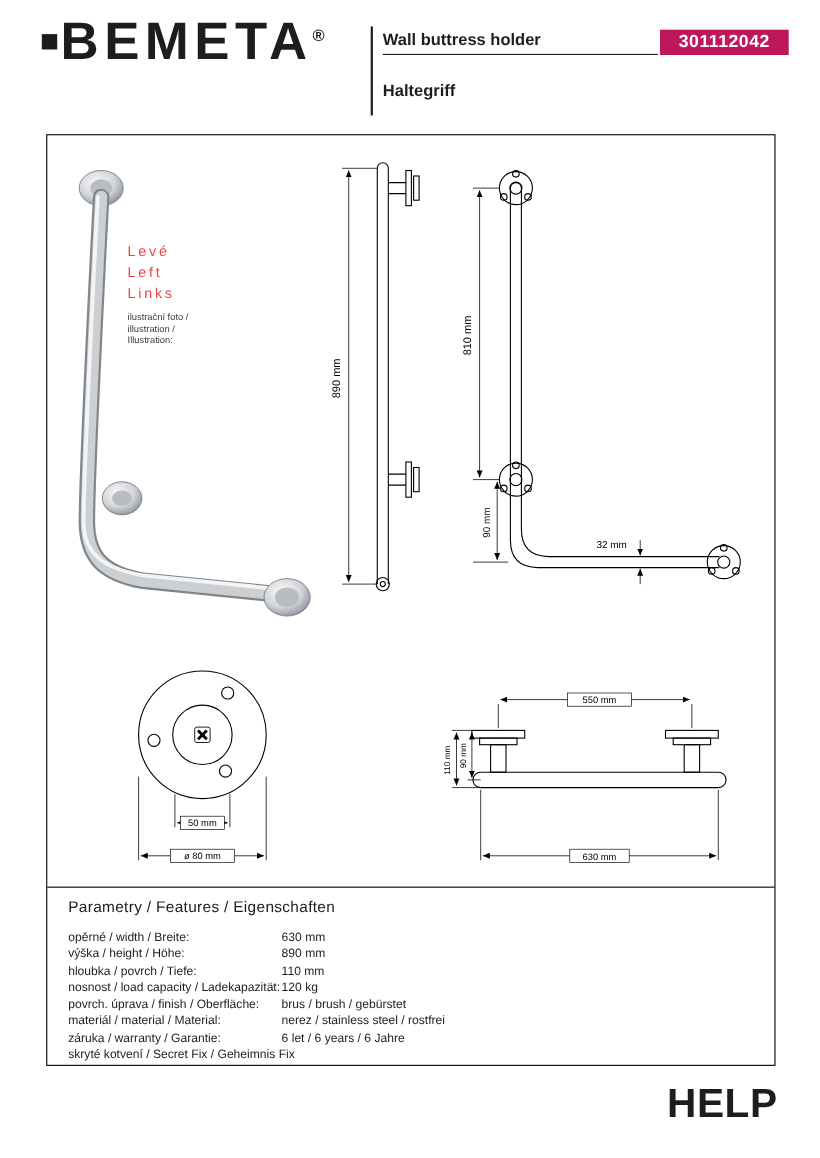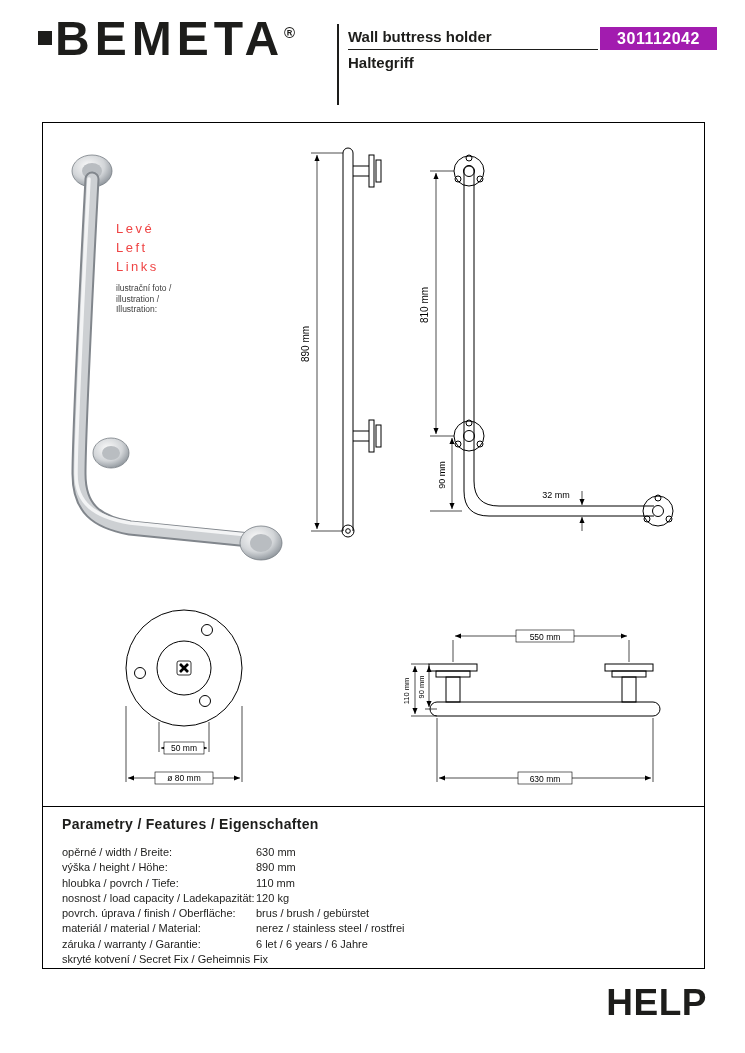--- a/index.html
+++ b/index.html
@@ -9,39 +9,39 @@
   }
   .abs { position:absolute; }
 
   
   #logo-square { left:38px; top:31px; width:14px; height:14px; background:#1d1d1b; }
   #logo { left:55px; top:7px; font-size:48px; font-weight:800; letter-spacing:5px; line-height:52px; }
   #logo sup { font-size:15px; letter-spacing:0; }
   #header-divider { left:337px; top:24px; width:2px; height:81px; background:#1d1d1b; }
   #titles { left:348px; top:24px; width:250px; }
   .title-line { font-size:15px; font-weight:700; line-height:18px; padding:4px 0 3px 0; border-bottom:1.5px solid #1d1d1b; }
-  .title-line:last-child { border-bottom:none; }
-  #badge { left:600px; top:27px; width:117px; height:23px; background:#a21caf; color:#ffffff;
+  .title-line:last-child { border-bottom:none;margin-top:20px; }
+  #badge { left:600px; top:27px; width:117px; height:23px; background:#be185d; color:#ffffff;
            font-weight:700; font-size:16px; line-height:23px; text-align:center; letter-spacing:0.5px; }
 
   
   #main-box { left:42px; top:122px; width:661px; height:845px; border:1px solid #000; }
   #main-box .abs { position:absolute; }
 
   #illu-svg    { left:13px;  top:18px; }
   #side-svg    { left:258px; top:16px; }
   #front-svg   { left:373px; top:16px; }
   #flange-svg  { left:63px;  top:473px; }
   #top-svg     { left:358px; top:483px; }
 
   #illu-orientation { left:73px; top:96px; color:#ef4444; font-size:13px; letter-spacing:2.5px; line-height:19px; }
   #illu-caption     { left:73px; top:160px; color:#3c3c3c; font-size:8.5px; line-height:10.5px; }
 
   #params-divider { left:0; top:683px; width:661px; height:0; border-top:1px solid #000; }
-  #params-heading { left:19px; top:693px; font-size:14px; font-weight:700; letter-spacing:0.3px; }
+  #params-heading { left:19px; top:693px; font-size:14px; font-weight:400; letter-spacing:0.3px; }
   #params-table   { left:19px; top:722px; width:625px; }
   .p-row   { display:flex; font-size:11px; line-height:15.3px; }
   .p-label { flex:0 0 194px; white-space:nowrap; }
   .p-value { white-space:nowrap; }
 
   #help-logo { right:38px; top:982px; font-size:37px; font-weight:800; letter-spacing:0.5px; }
 
   svg text { font-family:"Liberation Sans", sans-serif; }
 </style>
 </head>

